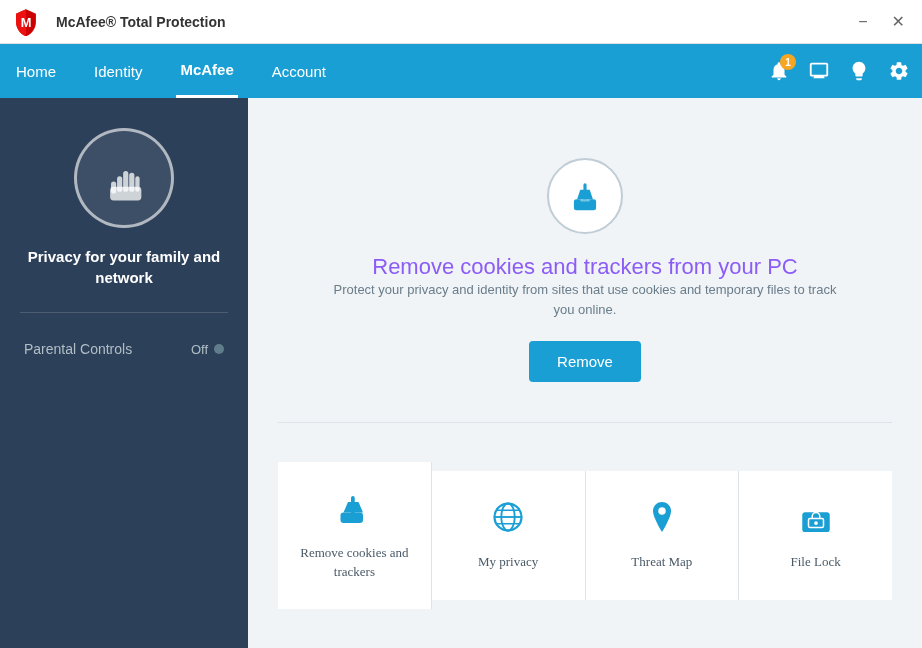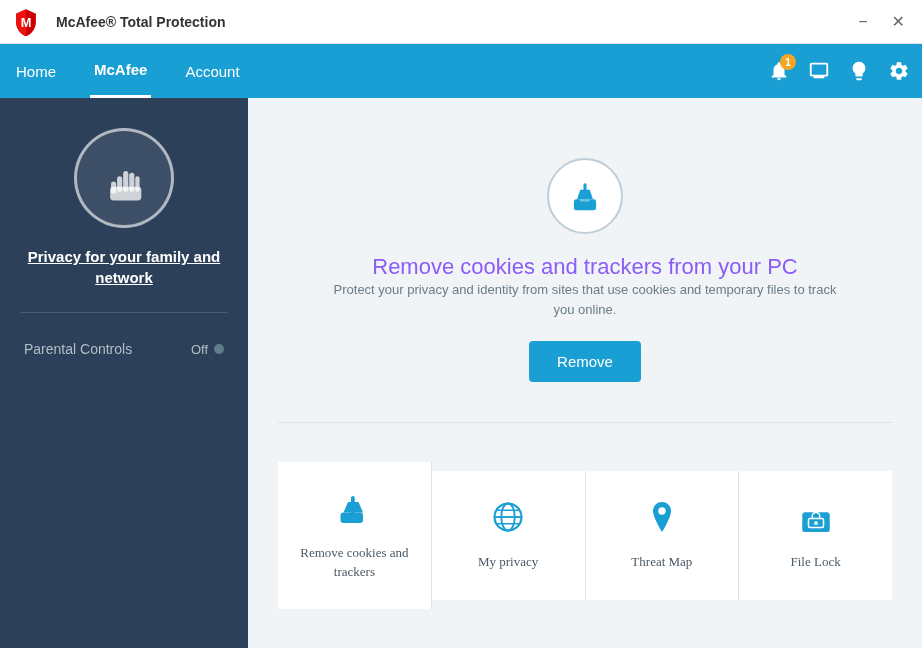--- a/index.html
+++ b/index.html
@@ -131,21 +131,20 @@
       margin-bottom: 18px;
       background: rgba(255,255,255,0.08);
     }
     .sidebar-title {
       color: #fff;
       font-size: 15px;
       font-weight: 600;
       text-align: center;
       margin-bottom: 24px;
       line-height: 1.4;
-      text-decoration: underline;
     }
     .sidebar-divider {
       width: 100%;
       height: 1px;
       background: rgba(255,255,255,0.15);
       margin-bottom: 20px;
     }
     .sidebar-control {
       width: 100%;
       display: flex;
@@ -282,20 +281,21 @@
   </div>
   <div class="title-bar-controls">
     <button class="title-bar-btn">−</button>
     <button class="title-bar-btn">✕</button>
   </div>
 </div>
 
 <div class="nav-bar">
   <div class="nav-items">
     <a class="nav-item">Home</a>
+    <a class="nav-item">Identity</a>
     <a class="nav-item active">McAfee</a>
     <a class="nav-item">Account</a>
   </div>
   <div class="nav-icons">
     <button class="nav-icon-btn">
       <svg width="22" height="22" viewBox="0 0 24 24" fill="white">
         <path d="M12 22c1.1 0 2-.9 2-2h-4c0 1.1.9 2 2 2zm6-6V11c0-3.07-1.64-5.64-4.5-6.32V4c0-.83-.67-1.5-1.5-1.5s-1.5.67-1.5 1.5v.68C7.63 5.36 6 7.92 6 11v5l-2 2v1h16v-1l-2-2z"></path>
       </svg>
       <span class="notification-badge">1</span>
     </button>

